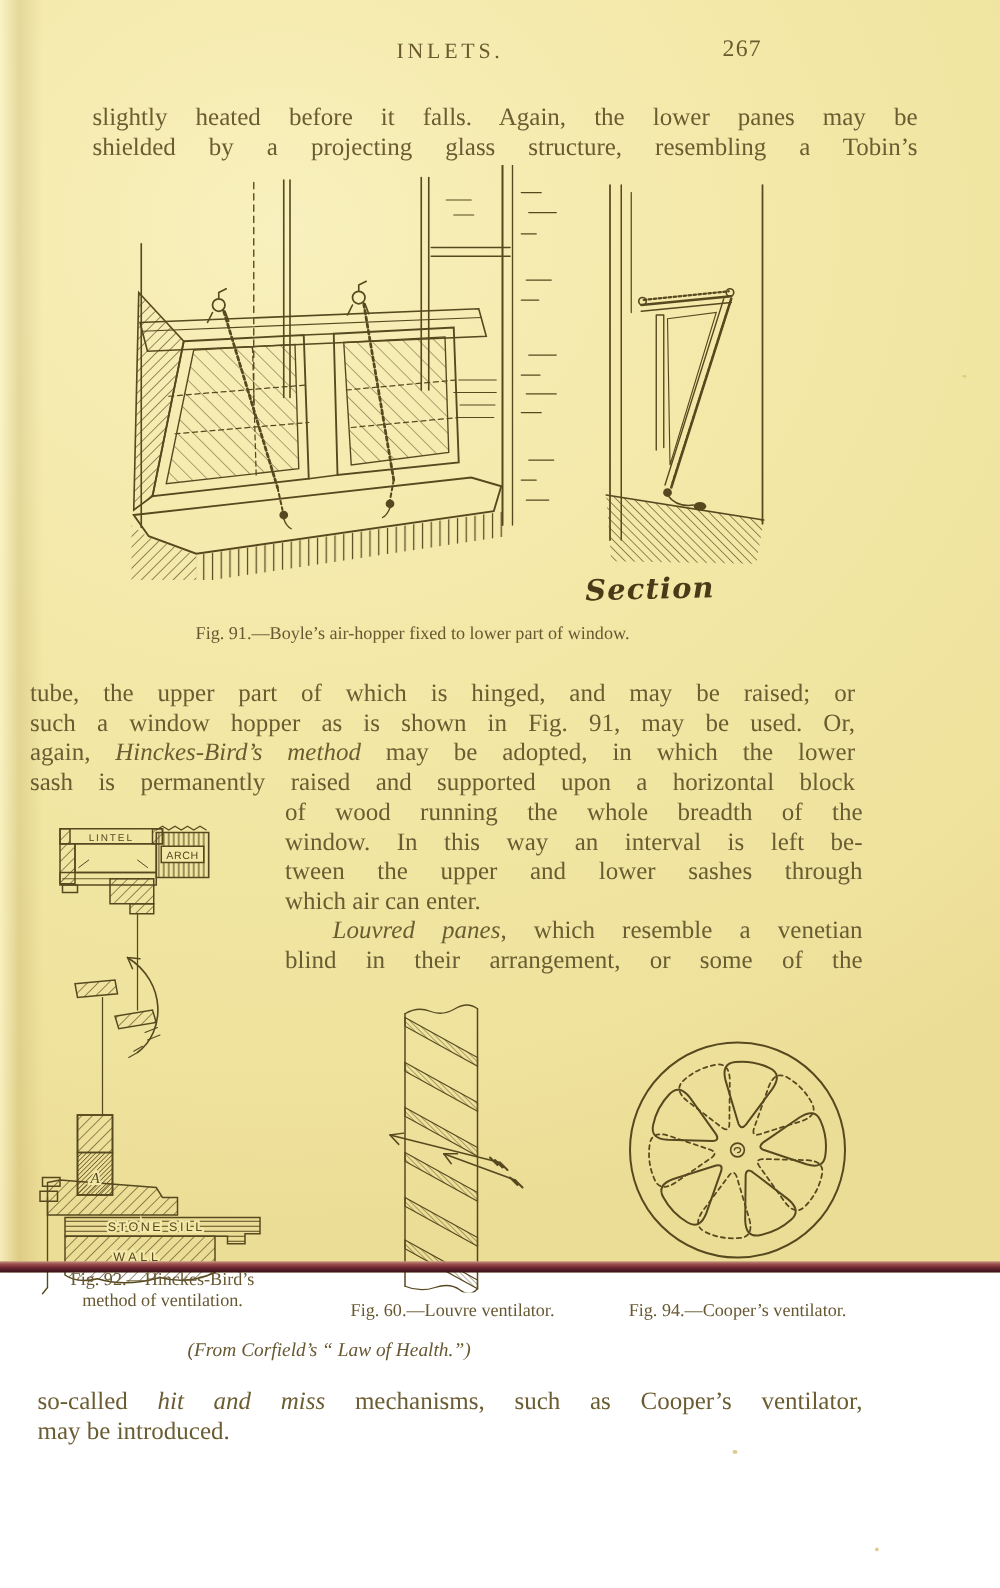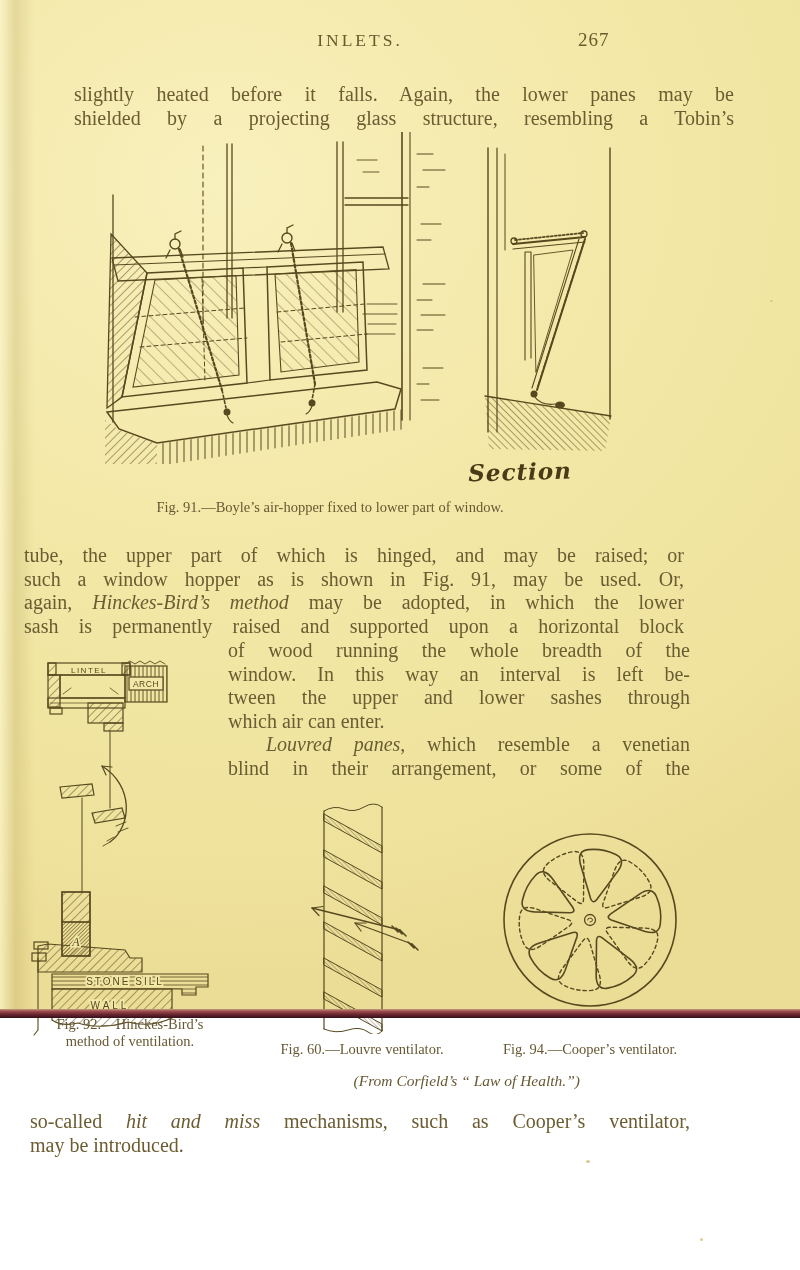--- a/index.html
+++ b/index.html
@@ -16,21 +16,21 @@
     background:linear-gradient(180deg,#c59a82 0%,#9c4d4d 25%,#6a2531 60%,#351018 100%);}
   .hdr-title{position:absolute;left:30px;top:30px;width:660px;text-align:center;
     font-size:17.5px;letter-spacing:3px;color:#6a5a2e;}
   .folio{position:absolute;left:578px;top:29px;font-size:19px;letter-spacing:1px;color:#6a5a2e;}
   .para{position:absolute;}
   .bl{font-size:20px;line-height:23.6px;text-align:justify;text-align-last:justify;
       white-space:normal;color:#6b5c31;}
   .bl.lastline{text-align-last:left;}
   .bl.indent{text-indent:38px;}
   .caption{position:absolute;font-size:14.5px;color:#675832;text-align:center;line-height:17px;}
-  .source-line{position:absolute;font-size:15.5px;font-style:italic;color:#675832;text-align:right;}
+  .source-line{position:absolute;font-size:15.5px;font-style:italic;color:#675832;text-align:left;}
   .section-label{position:absolute;left:440px;top:458px;width:160px;text-align:center;
     font-style:italic;font-weight:700;font-size:23px;letter-spacing:1px;color:#4a3b18;
     transform:rotate(-1.5deg);font-family:"DejaVu Serif",serif;}
   .figsvg{position:absolute;}
   .speck{position:absolute;border-radius:50%;}
   i{}
 </style>
 </head>
 <body>
 

